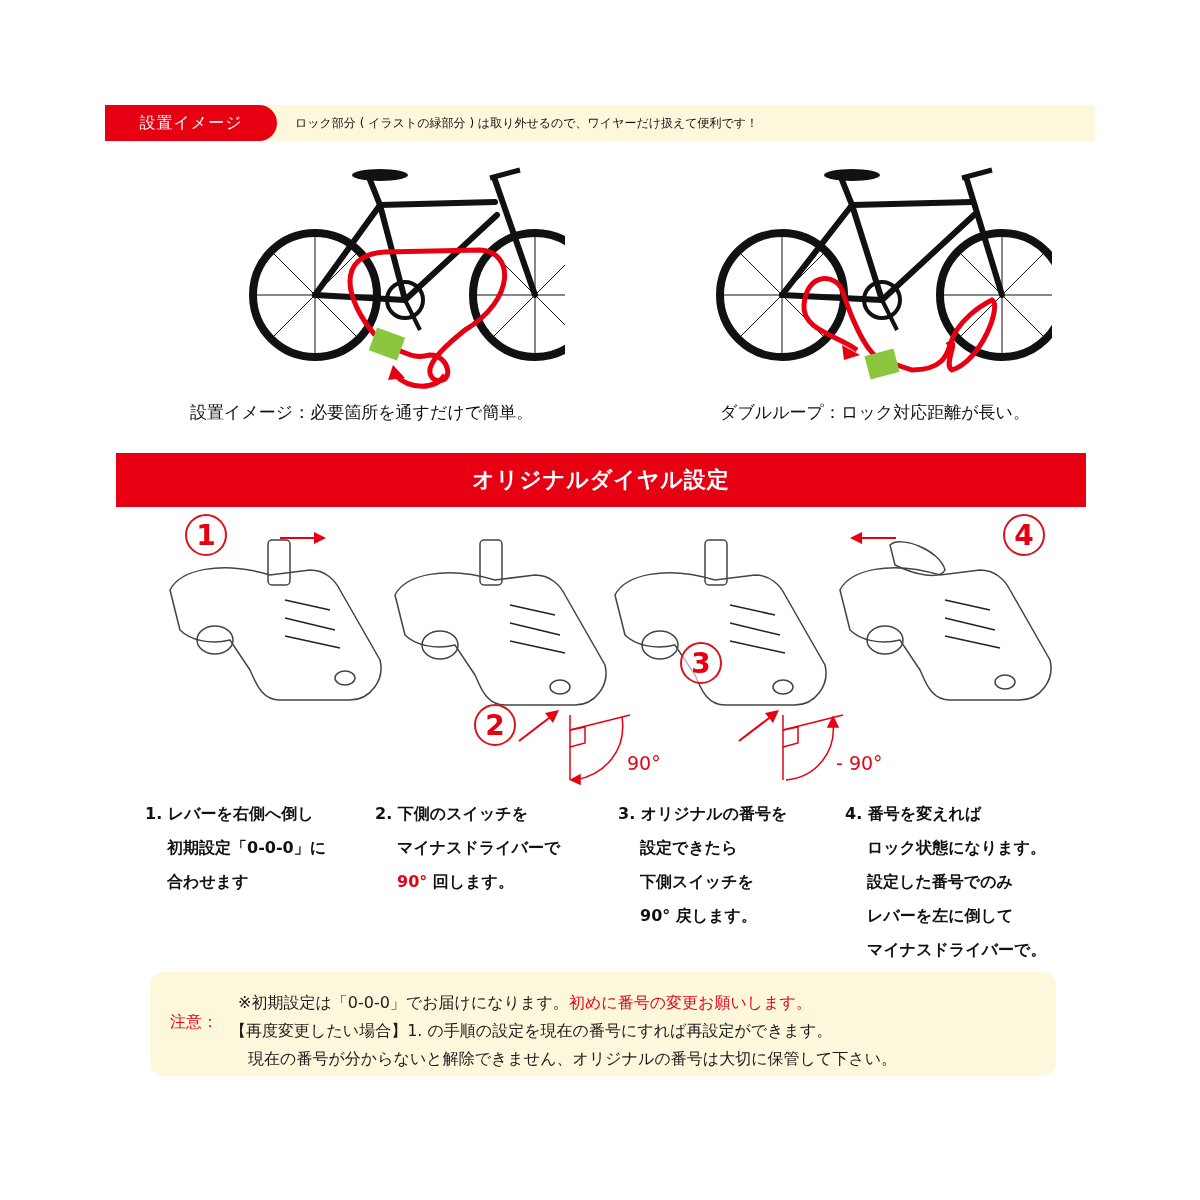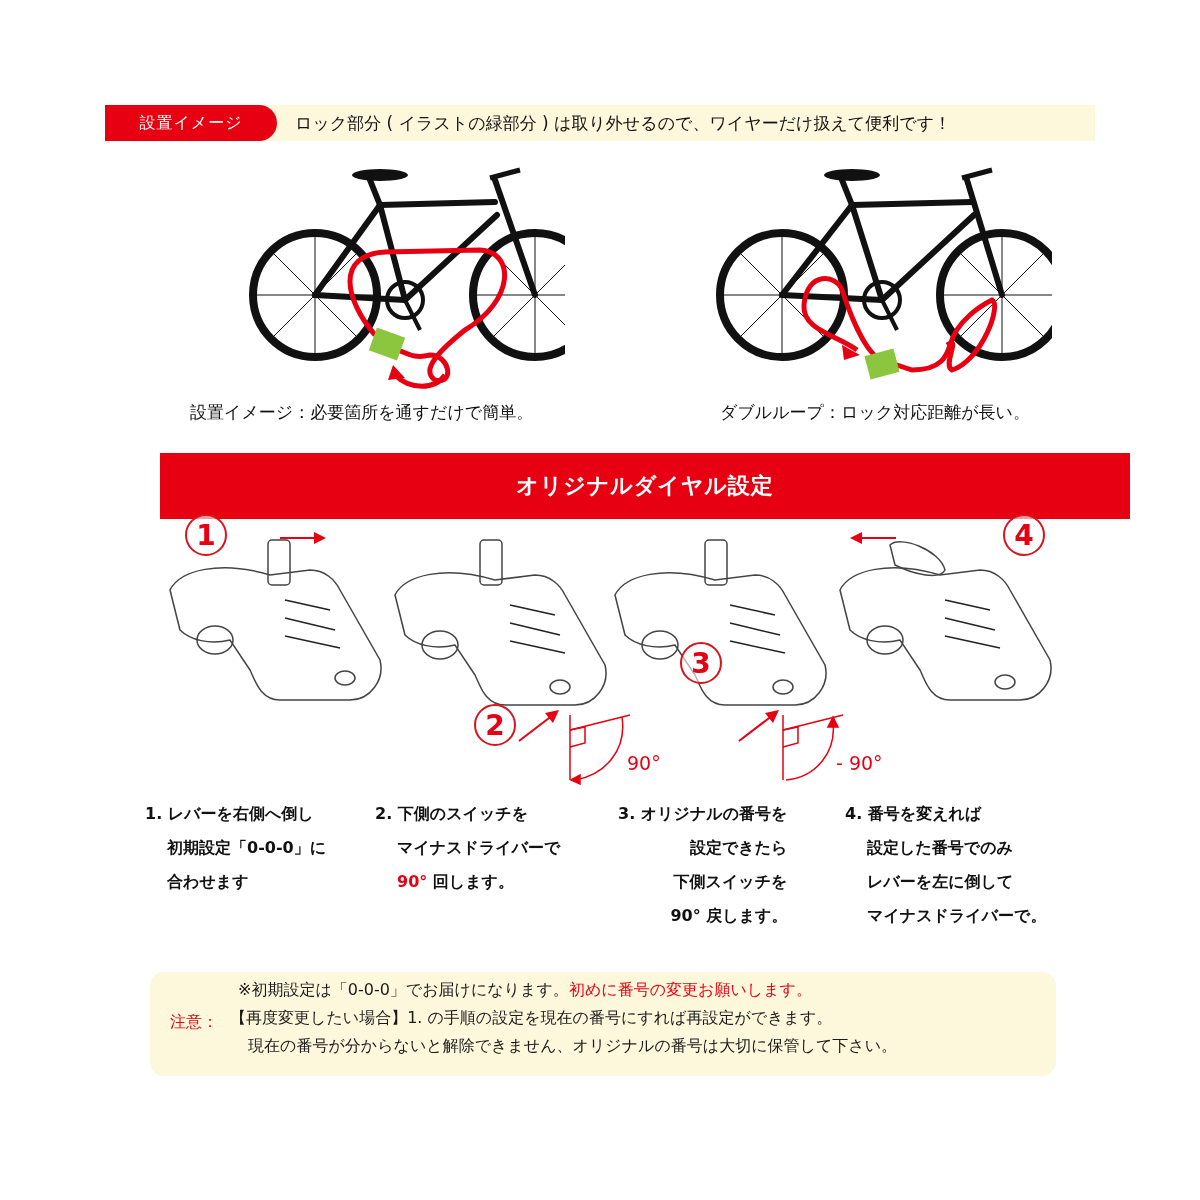--- a/index.html
+++ b/index.html
@@ -3,47 +3,47 @@
 <meta charset="utf-8">
 <style>
   * { box-sizing: border-box; margin: 0; padding: 0; }
   html, body { width: 1200px; height: 1200px; background: #ffffff; overflow: hidden; }
   body { position: relative; font-family: "DejaVu Sans", "Liberation Sans", sans-serif; color: #1a1a1a; }
 
   
   .top-banner { position: absolute; left: 105px; top: 105px; width: 990px; height: 36px; background: #fdf8dc; }
   .top-tag { position: absolute; left: 0; top: 0; width: 172px; height: 36px; background: #e60012; color: #fff;
              border-radius: 0 18px 18px 0; font-size: 16px; display: flex; align-items: center; justify-content: center; letter-spacing: 1px; }
-  .top-desc { position: absolute; left: 190px; top: 0; height: 36px; line-height: 36px; font-size: 17px; color: #111; }
+  .top-desc { position: absolute; left: 190px; top: 0; height: 36px; line-height: 36px; font-size: 12px; color: #111; }
 
   
   .bike { position: absolute; }
   .bike svg { display: block; }
   .bike-caption { position: absolute; font-size: 17px; color: #111; white-space: nowrap; }
 
   
-  .section-header { position: absolute; left: 116px; top: 453px; width: 970px; height: 66px; background: #e60012;
-                    color: #fff; font-size: 22px; font-weight: bold; display: flex; align-items: center; justify-content: center; letter-spacing: 1px; margin-left: 44px; }
+  .section-header { position: absolute; left: 116px; top: 453px; width: 970px; height: 54px; background: #e60012;
+                    color: #fff; font-size: 22px; font-weight: bold; display: flex; align-items: center; justify-content: center; letter-spacing: 1px; }
 
   
   .lock { position: absolute; }
   .step-num { position: absolute; width: 42px; height: 42px; border: 2px solid #d8141c; border-radius: 50%;
               color: #e60012; font-size: 28px; font-weight: bold; display: flex; align-items: center; justify-content: center; background: rgba(255,255,255,0.6); }
   .angle-label { position: absolute; color: #e60012; font-size: 19px; }
 
   
   .instr { position: absolute; font-size: 16px; font-weight: bold; line-height: 34px; color: #111; }
   .instr .line { display: block; white-space: nowrap; }
   .instr .indent { padding-left: 22px; }
   .red { color: #e60012; }
 
   
   .note-box { position: absolute; left: 150px; top: 972px; width: 906px; height: 104px; background: #fdf8dc; border-radius: 14px; }
   .note-label { position: absolute; left: 20px; top: 40px; font-size: 16px; font-weight: normal; color: #e60012; }
-  .note-lines { position: absolute; left: 80px; top: 4px; font-size: 16px; line-height: 28px; }
+  .note-lines { position: absolute; left: 80px; top: 17px; font-size: 16px; line-height: 28px; }
   .note-lines .line { display: block; white-space: nowrap; }
 </style>
 </head>
 <body>
 
 <div class="top-banner">
   <div class="top-tag">設置イメージ</div>
   <div class="top-desc">ロック部分 ( イラストの緑部分 ) は取り外せるので、ワイヤーだけ扱えて便利です！</div>
 </div>
 
@@ -219,29 +219,30 @@
   <span class="line indent">初期設定「0-0-0」に</span>
   <span class="line indent">合わせます</span>
 </div>
 
 <div class="instr" style="left:375px; top:797px;">
   <span class="line">2. 下側のスイッチを</span>
   <span class="line indent">マイナスドライバーで</span>
   <span class="line indent"><span class="red">90°</span> <span>回します。</span></span>
 </div>
 
-<div class="instr" style="left:618px; top:797px;text-align:right;">
+<div class="instr" style="left:618px; top:797px;">
   <span class="line">3. オリジナルの番号を</span>
   <span class="line indent">設定できたら</span>
   <span class="line indent">下側スイッチを</span>
   <span class="line indent">90° 戻します。</span>
 </div>
 
 <div class="instr" style="left:845px; top:797px;">
   <span class="line">4. 番号を変えれば</span>
+  <span class="line indent">ロック状態になります。</span>
   <span class="line indent">設定した番号でのみ</span>
   <span class="line indent">レバーを左に倒して</span>
   <span class="line indent">マイナスドライバーで。</span>
 </div>
 
 <div class="note-box">
   <div class="note-label">注意：</div>
   <div class="note-lines">
     <span class="line" style="padding-left:8px;"><span>※初期設定は「0-0-0」でお届けになります。</span><span class="red">初めに番号の変更お願いします。</span></span>
     <span class="line">【再度変更したい場合】1. の手順の設定を現在の番号にすれば再設定ができます。</span>

